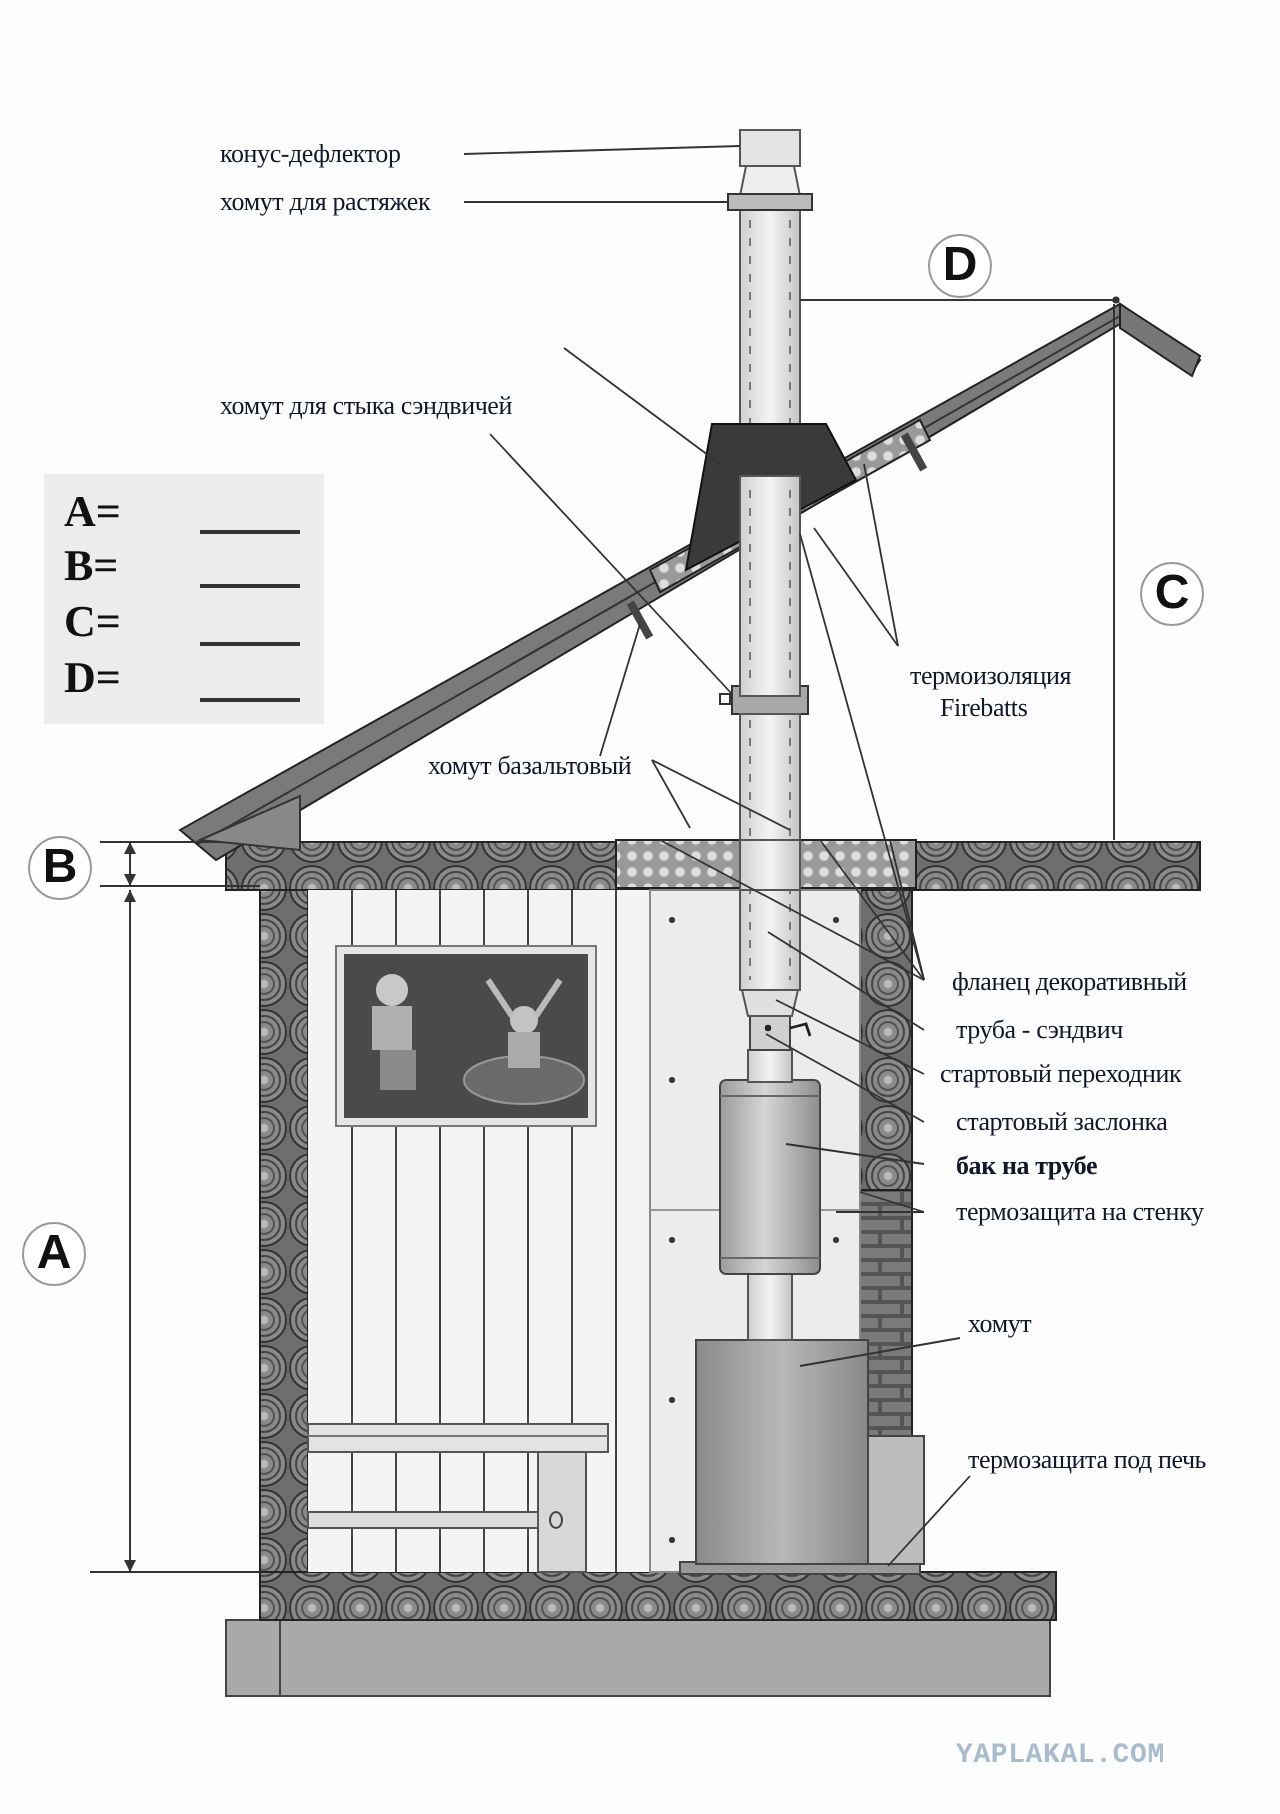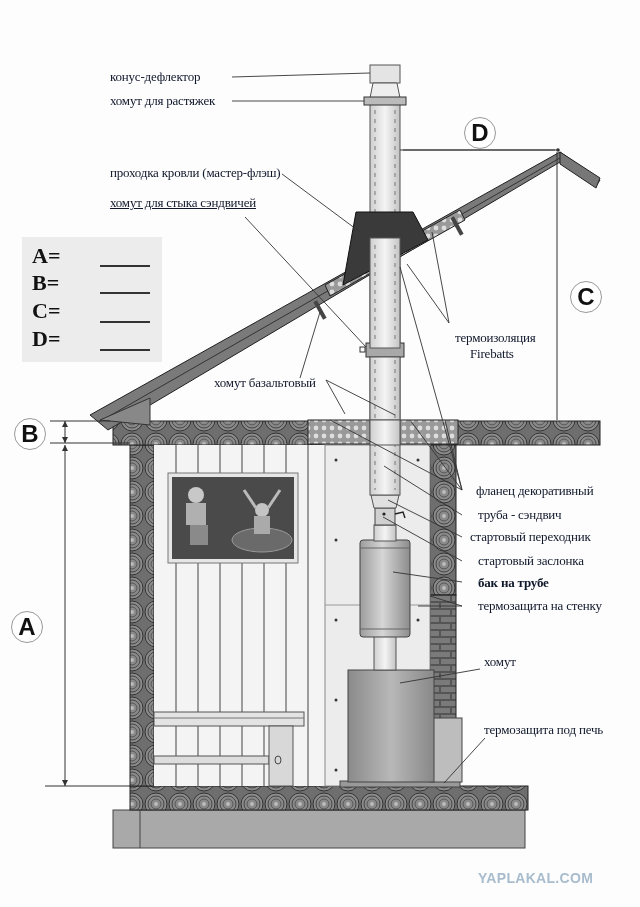--- a/index.html
+++ b/index.html
@@ -4,21 +4,21 @@
 <style>
   html,body{margin:0;padding:0;background:#fdfdfd;}
   body{width:640px;height:907px;position:relative;overflow:hidden;font-family:"Liberation Serif",serif;}
   #stage{position:absolute;left:0;top:0;width:640px;height:907px;}
   .lbl{position:absolute;font-family:"Liberation Serif",serif;font-size:13px;color:#0f172a;white-space:nowrap;line-height:14px;letter-spacing:-0.2px;}
   .dimcircle{position:absolute;width:30px;height:30px;border-radius:50%;border:1px solid #999;background:#fff;
     font-family:"Liberation Sans",sans-serif;font-weight:bold;font-size:24px;line-height:30px;text-align:center;color:#111;}
   #legend{position:absolute;left:22px;top:237px;width:140px;height:125px;background:#ececec;}
   .lg-row{position:absolute;left:10px;font-family:"Liberation Serif",serif;font-weight:bold;font-size:22px;color:#111;}
   .lg-line{position:absolute;height:2px;background:#333;width:50px;}
-  #watermark{position:absolute;left:478px;top:870px;font-family:Liberation Sans, sans-serif;font-weight:bold;font-size:14px;color:#a8bccd;letter-spacing:0.3px;}
+  #watermark{position:absolute;left:478px;top:870px;font-family:Liberation Mono, monospace;font-weight:bold;font-size:14px;color:#a8bccd;letter-spacing:0.3px;}
 </style>
 </head>
 <body>
 
 <div id="stage">
 <svg width="640" height="907" viewBox="0 0 640 907" xmlns="http://www.w3.org/2000/svg">
   <defs>
     <pattern id="logs" x="0" y="0" width="24" height="24" patternUnits="userSpaceOnUse">
       <rect width="24" height="24" fill="#6e6e6e"></rect>
       <circle cx="12" cy="12" r="11" fill="#8a8a8a" stroke="#333" stroke-width="1"></circle>
@@ -225,22 +225,21 @@
   <div class="lg-line" style="left:78px;top:55px;"></div>
   <div class="lg-row" style="top:61px;">C=</div>
   <div class="lg-line" style="left:78px;top:84px;"></div>
   <div class="lg-row" style="top:89px;">D=</div>
   <div class="lg-line" style="left:78px;top:112px;"></div>
 </div>
 
 
 <div class="lbl" style="left:110px;top:70px;">конус-дефлектор</div>
 <div class="lbl" style="left:110px;top:94px;">хомут для растяжек</div>
-<div class="lbl" style="left:110px;top:166px;">проходка кровли (мастер-флэш)</div>
-<div class="lbl" style="left:110px;top:196px;text-decoration:underline;">хомут для стыка сэндвичей</div>
+<div class="lbl" style="left:110px;top:196px;">хомут для стыка сэндвичей</div>
 <div class="lbl" style="left:455px;top:331px;">термоизоляция</div>
 <div class="lbl" style="left:470px;top:347px;">Firebatts</div>
 <div class="lbl" style="left:214px;top:376px;">хомут базальтовый</div>
 <div class="lbl" style="left:476px;top:484px;">фланец декоративный</div>
 <div class="lbl" style="left:478px;top:508px;">труба - сэндвич</div>
 <div class="lbl" style="left:470px;top:530px;">стартовый переходник</div>
 <div class="lbl" style="left:478px;top:554px;">стартовый заслонка</div>
 <div class="lbl" style="left:478px;top:576px;font-weight:bold;">бак на трубе</div>
 <div class="lbl" style="left:478px;top:599px;">термозащита  на стенку</div>
 <div class="lbl" style="left:484px;top:655px;">хомут</div>

